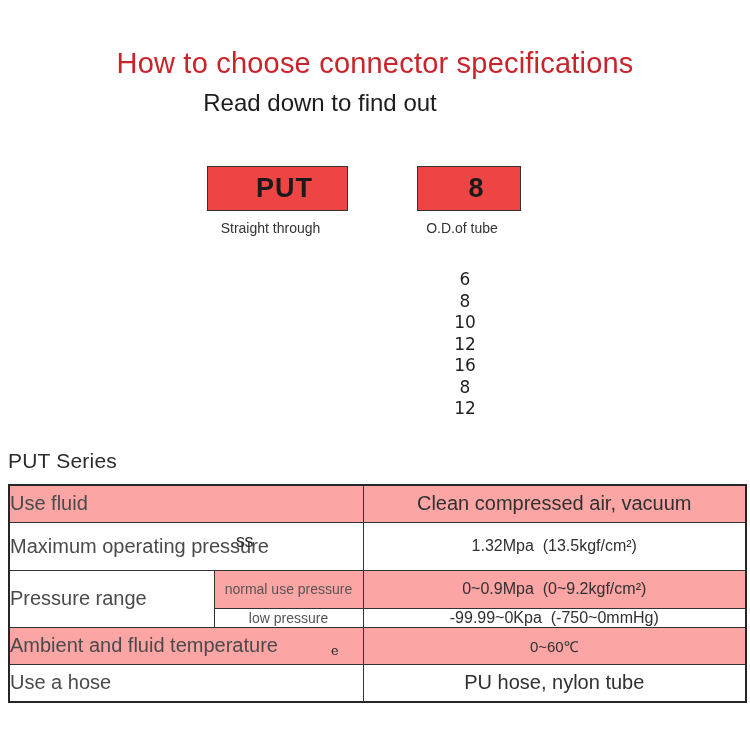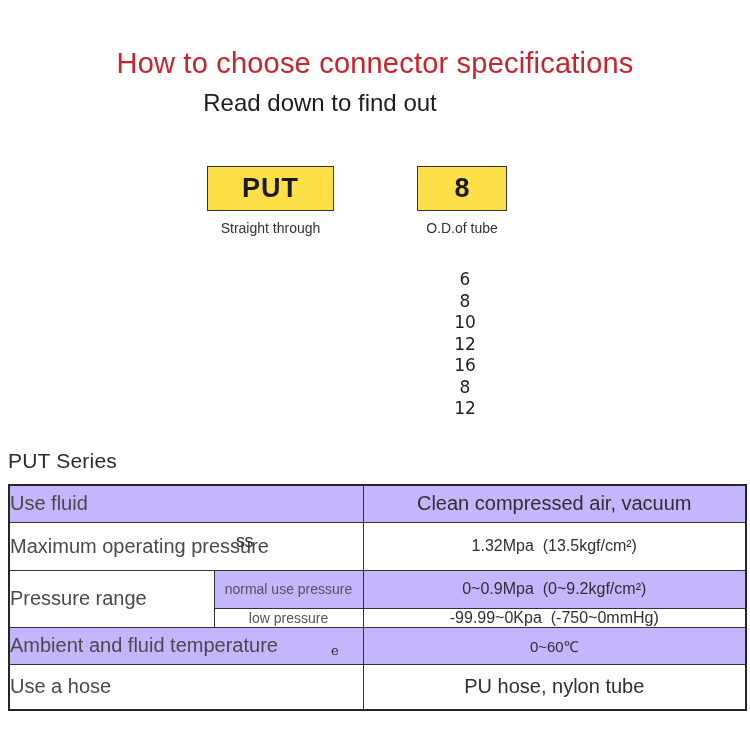--- a/index.html
+++ b/index.html
@@ -22,23 +22,23 @@
   .subtitle{
     position:absolute;left:0;top:89px;width:640px;
     text-align:center;
     font-size:24px;font-weight:400;
     color:#1c1c1c;
   }
 
   
   .code-box{
     position:absolute;top:166px;height:43px;
-    border:1px solid #333;background:#fde047;
+    border:1px solid #333;background:#ef4444;
     display:flex;align-items:center;justify-content:center;
-    font-weight:700;color:#1a1a1a;
+    font-weight:700;color:#1a1a1a;padding-left:14px;
   }
   .code-box.put{left:207px;width:125px;font-size:27px;letter-spacing:1px;}
   .code-box.tube{left:417px;width:88px;font-size:27px;}
   .box-caption{
     position:absolute;top:220px;
     font-size:14px;color:#333;text-align:center;
   }
   .box-caption.put{left:207px;width:127px;}
   .box-caption.tube{left:417px;width:90px;}
 
@@ -81,21 +81,21 @@
     text-align:center;vertical-align:middle;
   }
   td.val{
     font-size:16px;color:#303030;
     text-align:center;vertical-align:middle;
     white-space:pre;
     margin-left:33px;
   }
   td.val.big{font-size:20px;}
   td.val.med{font-size:15px;}
-  tr.beige td{background:#c4b5fd;}
+  tr.beige td{background:#fca5a5;}
   tr td.white{background:#ffffff;}
 
   
   .artifact-ss{
     position:absolute;left:236px;top:531px;
     font-size:18px;color:#2a2a2a;letter-spacing:-0.5px;
   }
   .artifact-e{
     position:absolute;left:331px;top:643px;
     font-size:13px;color:#2a2a2a;
@@ -152,21 +152,21 @@
         <td class="val">0~0.9Mpa  (0~9.2kgf/cm²)</td>
       </tr>
       <tr style="height:16px">
         <td class="sublbl white">low pressure</td>
         <td class="val white">-99.99~0Kpa  (-750~0mmHg)</td>
       </tr>
       <tr class="beige" style="height:37px">
         <td class="lbl" colspan="2">Ambient and fluid temperature</td>
         <td class="val med">0~60℃</td>
       </tr>
-      <tr style="height:46px">
+      <tr style="height:38px">
         <td class="lbl white" colspan="2">Use a hose</td>
         <td class="val big white">PU hose, nylon tube</td>
       </tr>
     </tbody>
   </table>
 
   <span class="artifact-ss">ss</span>
   <span class="artifact-e">e</span>
 
 </div>

